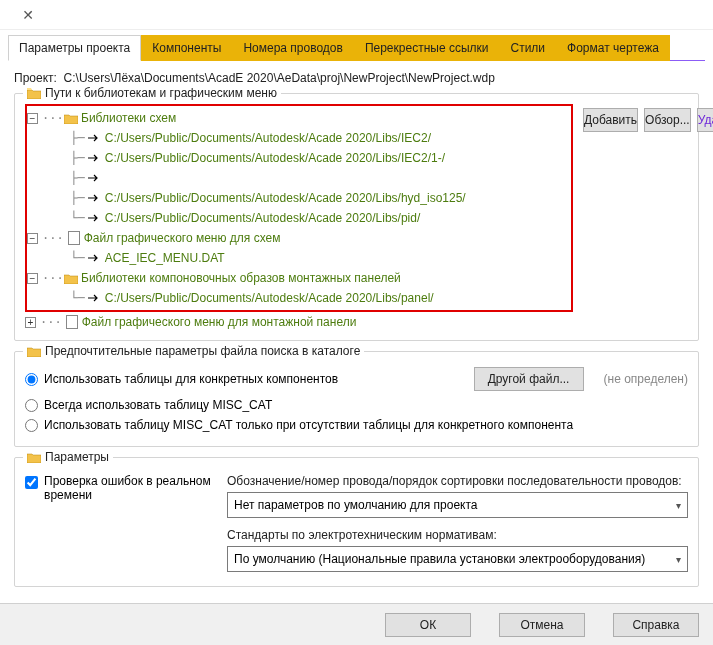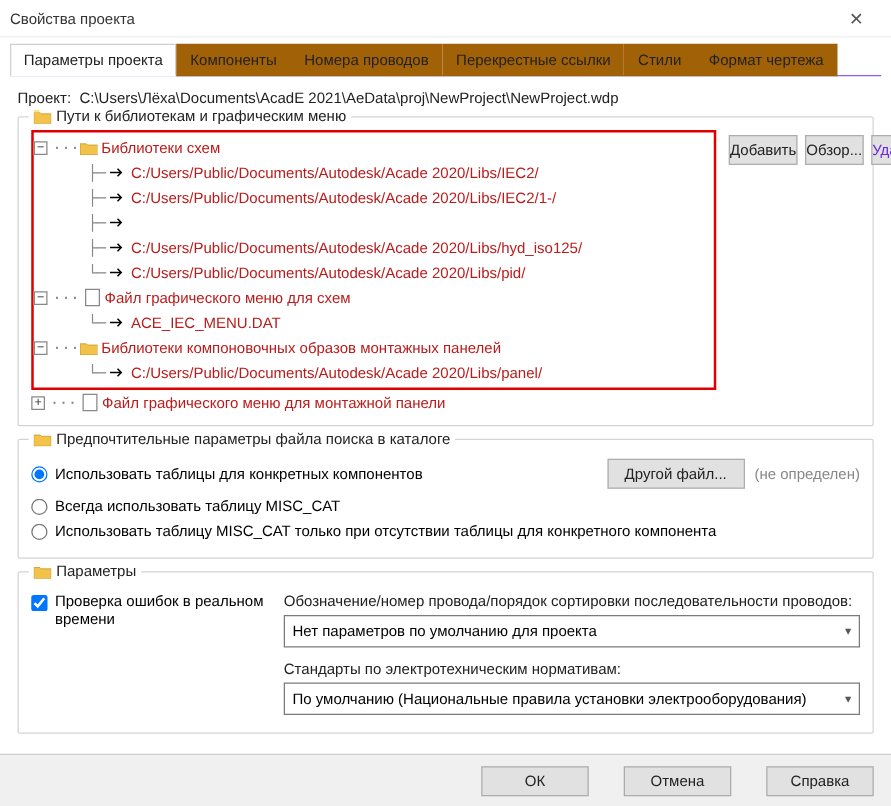--- a/index.html
+++ b/index.html
@@ -1,75 +1,74 @@
 <!DOCTYPE html>
 <html><head>
 <meta charset="utf-8">
 <style>
 * { box-sizing: border-box; font-family: "Segoe UI", Tahoma, sans-serif; font-size: 12px; }
 body { margin: 0; background: #fff; width: 713px; height: 645px; overflow: hidden; }
 .titlebar { height: 30px; display: flex; align-items: center; padding: 0 8px; border-bottom: 1px solid #eee; }
 .titlebar .title { flex: 1; color: #333; }
 .titlebar .close { width: 40px; text-align: center; color: #555; font-size: 14px; }
 .tabs { display: flex; border-bottom: 1px solid #8b5cf6; margin: 4px 8px 0 8px; }
-.tab { padding: 5px 10px; border: 1px solid transparent; border-bottom: none; background: #a16207; margin-right: 0; color: #222; position: relative; top: 1px; }
+.tab { padding: 5px 10px; border: 1px solid transparent; border-bottom: none; background: #eab308; margin-right: 0; color: #222; position: relative; top: 1px; }
 .tab.active { background: #fff; border-color: #d0d0d0; border-bottom: 1px solid #fff; }
 .content { padding: 6px 14px 0 14px; }
 .proj-line { margin: 4px 0 8px 0; color: #222; }
 .section { border: 1px solid #d4d4d4; border-radius: 2px; margin-bottom: 10px; padding: 10px 10px 8px 10px; position: relative; }
 .section-title { position: absolute; top: -8px; left: 8px; background: #fff; padding: 0 4px; display: flex; align-items: center; gap: 4px; color: #222; }
 .folder-ico { width: 14px; height: 11px; display: inline-block; }
 .folder-ico svg { display: block; }
 .row-flex { display: flex; gap: 10px; }
 .tree-wrap { flex: 1; }
 .redbox { border: 2px solid #e00000; padding: 2px 0; }
 .tree-line { display: flex; align-items: center; height: 20px; white-space: nowrap; }
 .exp { width: 11px; height: 11px; border: 1px solid #888; margin: 0 4px 0 0; text-align: center; line-height: 9px; font-size: 10px; color: #333; background: #fff; flex-shrink: 0; }
 .conn { color: #888; font-family: monospace; white-space: pre; flex-shrink: 0; }
 .arrow { flex-shrink: 0; margin: 0 4px 0 2px; display: inline-flex; }
 .page-ico { width: 12px; height: 14px; border: 1px solid #888; background: #fff; margin: 0 4px; flex-shrink: 0; }
-.lbl { color: #b91c1c; }
+.lbl { color: #4d7c0f; }
 .btns { display: flex; flex-direction: row; gap: 6px; width: 105px; margin-top: 4px; }
 .btn { height: 24px; background: #e1e1e1; border: 1px solid #adadad; text-align: center; line-height: 22px; color: #222; }
 .btn.dis { color: #6d28d9; }
-.catalog-row { display: flex; align-items: center; gap: 8px; margin: 4px 0; }
+.catalog-row { display: flex; align-items: center; gap: 20px; margin: 4px 0; }
 .radio { display: flex; align-items: center; gap: 6px; margin: 6px 0; }
 .radio input { margin: 0; }
 .static { color: #888; }
 .params-row { display: flex; gap: 12px; margin-top: 6px; }
 .chk { display: flex; align-items: flex-start; gap: 6px; width: 190px; }
 .chk input { margin: 2px 0 0 0; }
 .right-col { flex: 1; }
 .lbl2 { margin: 0 0 4px 0; color: #222; }
 .combo { width: 100%; height: 22px; border: 1px solid #7a7a7a; background: #fff; display: flex; align-items: center; padding: 12px 6px; justify-content: space-between; }
 .combo .chev { color: #555; font-size: 10px; }
 .footer { position: absolute; bottom: 0; left: 0; right: 0; height: 42px; border-top: 1px solid #d0d0d0; display: flex; justify-content: flex-end; align-items: center; gap: 28px; padding: 0 14px; background: #f0f0f0; }
 .footer .btn { width: 86px; }
 </style>
 </head>
 <body>
 
 <div class="titlebar">
-  <span class="title">Свойства проекта</span>
   <span class="close">✕</span>
 </div>
 
 <div class="tabs">
   <div class="tab active">Параметры проекта</div>
   <div class="tab">Компоненты</div>
   <div class="tab">Номера проводов</div>
   <div class="tab">Перекрестные ссылки</div>
   <div class="tab">Стили</div>
   <div class="tab">Формат чертежа</div>
 </div>
 
 <div class="content">
   <div class="proj-line">
     <span>Проект:</span>&nbsp;
-    <span>C:\Users\Лёха\Documents\AcadE 2021\AeData\proj\NewProject\NewProject.wdp</span>
+    <span>C:\Users\Лёха\Documents\AcadE 2020\AeData\proj\NewProject\NewProject.wdp</span>
   </div>
 
   <div class="section">
     <div class="section-title">
       <span class="folder-ico">
           <svg viewBox="0 0 14 11">
             <path fill="#f3c24a" stroke="#b8860b" stroke-width="0.5" d="M0 2h5l1 1h8v8H0z"></path>
             <path fill="#ffe08a" d="M0 0h4l1 2H0z"></path>
           </svg>
         </span>

